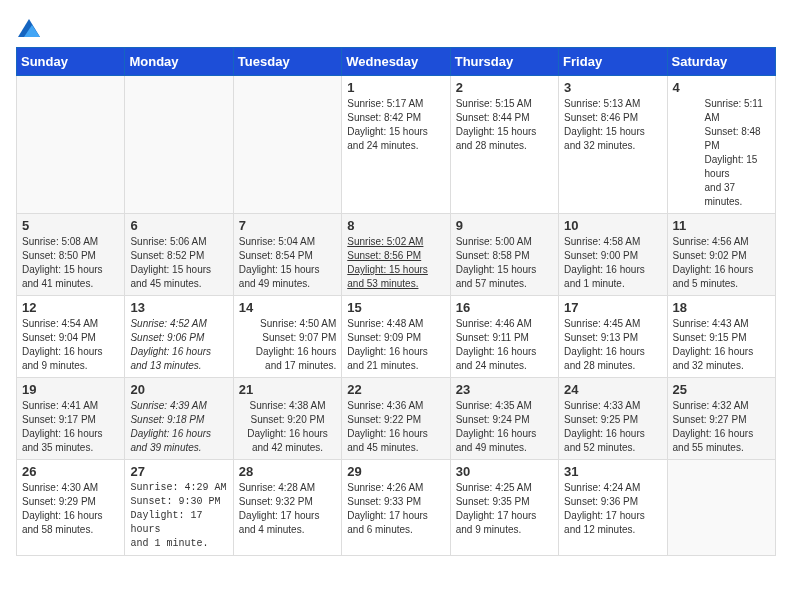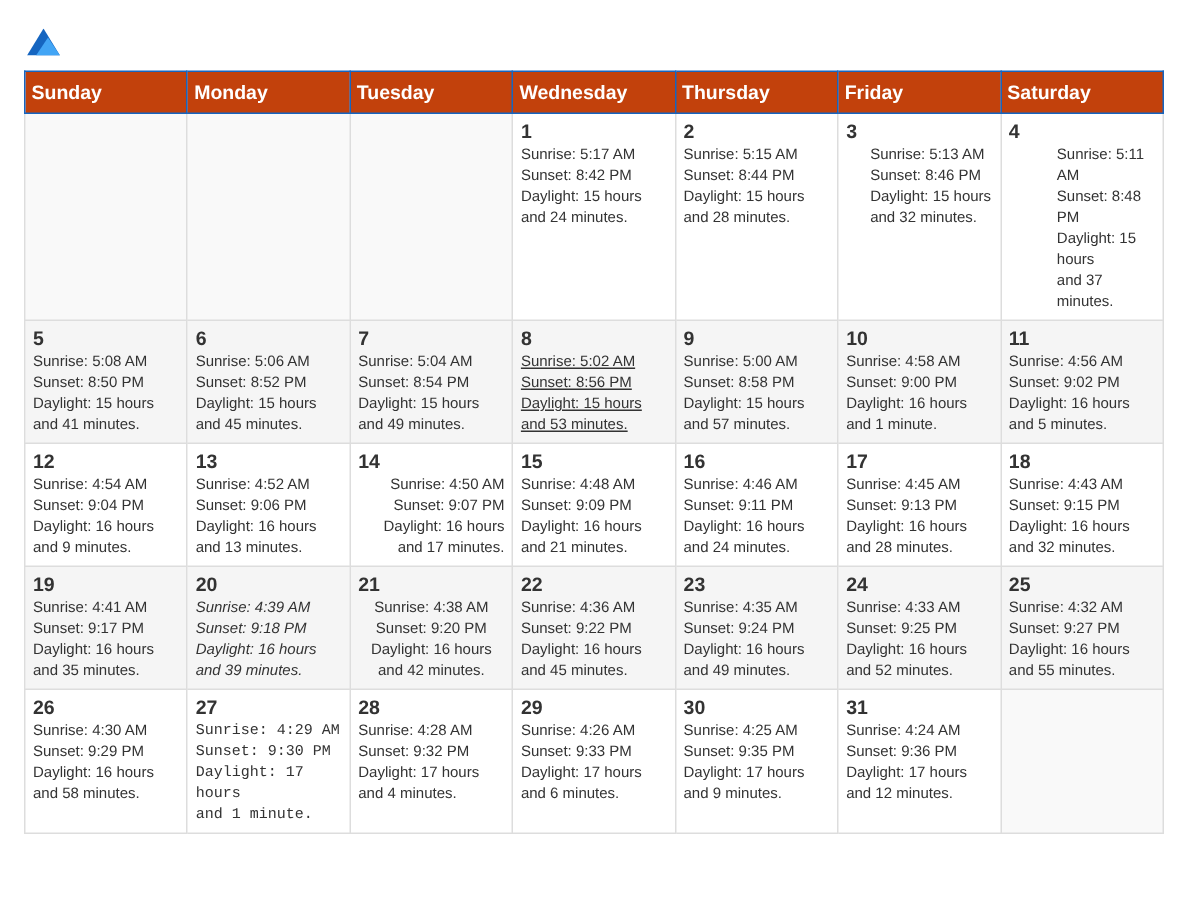--- a/index.html
+++ b/index.html
@@ -41,21 +41,21 @@
     .location {
       font-size: 16px;
       color: #333;
     }
     .calendar {
       width: 100%;
       border-collapse: collapse;
       border: 1px solid #ccc;
     }
     .calendar th {
-      background-color: #c2410c;
+      background-color: #1d4ed8;
       color: #fff;
       padding: 6px 4px;
       font-size: 13px;
       font-weight: bold;
       text-align: left;
       border: 1px solid #1565C0;
     }
     .calendar td {
       vertical-align: top;
       padding: 4px 5px;
@@ -134,21 +134,21 @@
         </td>
         <td>
           <span class="day-number">2</span>
           <div class="day-info" style="white-space: pre-line;">Sunrise: 5:15 AM
 Sunset: 8:44 PM
 Daylight: 15 hours
 and 28 minutes.</div>
         </td>
         <td>
           <span class="day-number">3</span>
-          <div class="day-info" style="white-space: pre-line; margin-left: 16px;">Sunrise: 5:13 AM
+          <div class="day-info" style="white-space: pre-line;">Sunrise: 5:13 AM
 Sunset: 8:46 PM
 Daylight: 15 hours
 and 32 minutes.</div>
         </td>
         <td>
           <span class="day-number">4</span>
           <div class="day-info" style="white-space: pre-line; margin-left: 32px;">Sunrise: 5:11 AM
 Sunset: 8:48 PM
 Daylight: 15 hours
 and 37 minutes.</div>
@@ -208,21 +208,21 @@
       <tr>
         <td>
           <span class="day-number">12</span>
           <div class="day-info" style="white-space: pre-line;">Sunrise: 4:54 AM
 Sunset: 9:04 PM
 Daylight: 16 hours
 and 9 minutes.</div>
         </td>
         <td>
           <span class="day-number">13</span>
-          <div class="day-info" style="white-space: pre-line;">Sunrise: 4:52 AM
+          <div class="day-info" style="white-space: pre-line; font-style: italic;">Sunrise: 4:52 AM
 Sunset: 9:06 PM
 Daylight: 16 hours
 and 13 minutes.</div>
         </td>
         <td>
           <span class="day-number">14</span>
           <div class="day-info" style="white-space: pre-line; text-align: right;">Sunrise: 4:50 AM
 Sunset: 9:07 PM
 Daylight: 16 hours
 and 17 minutes.</div>

